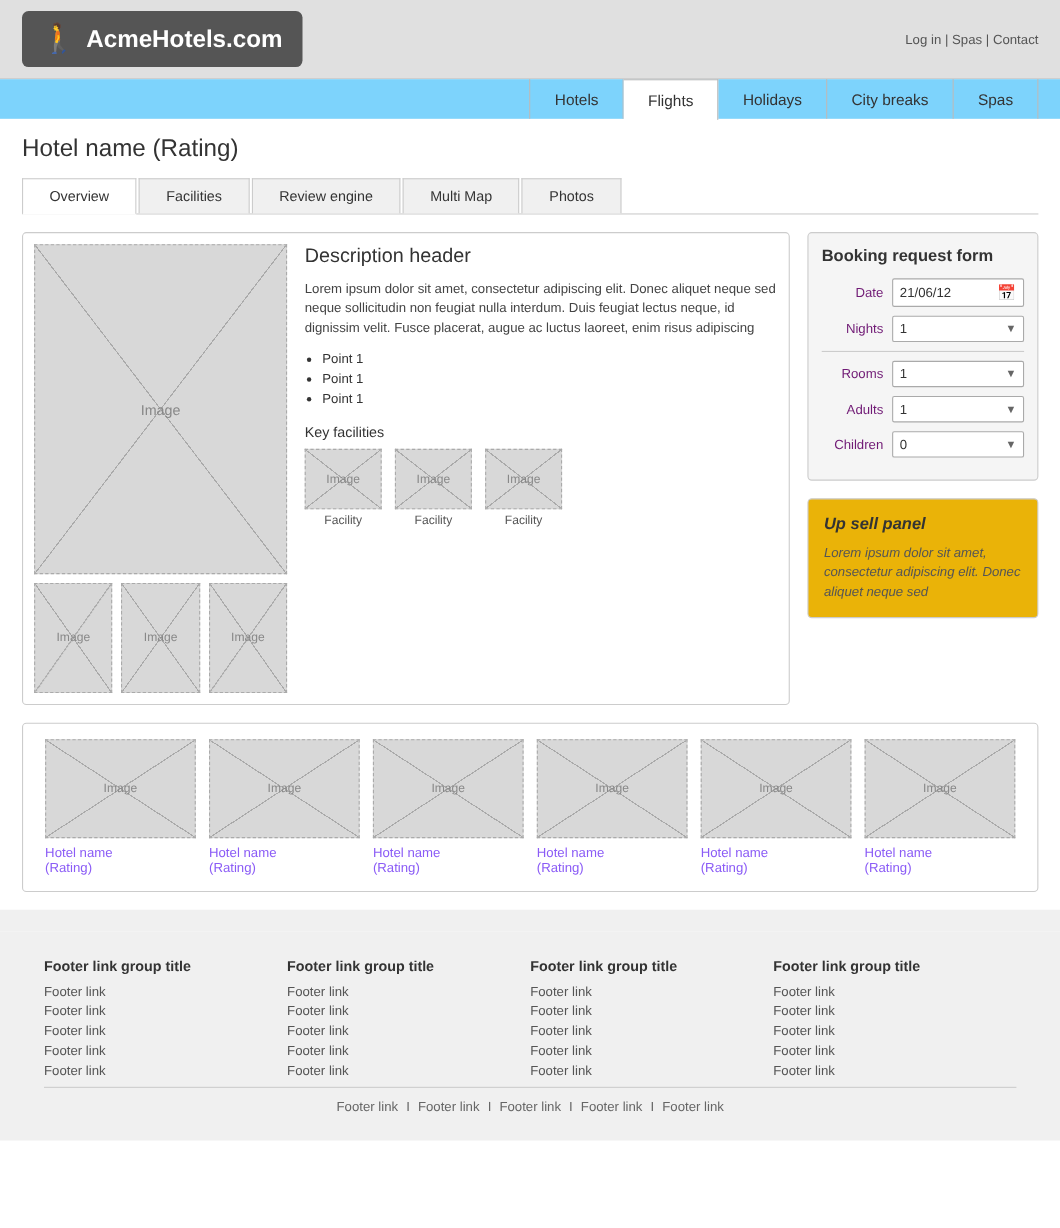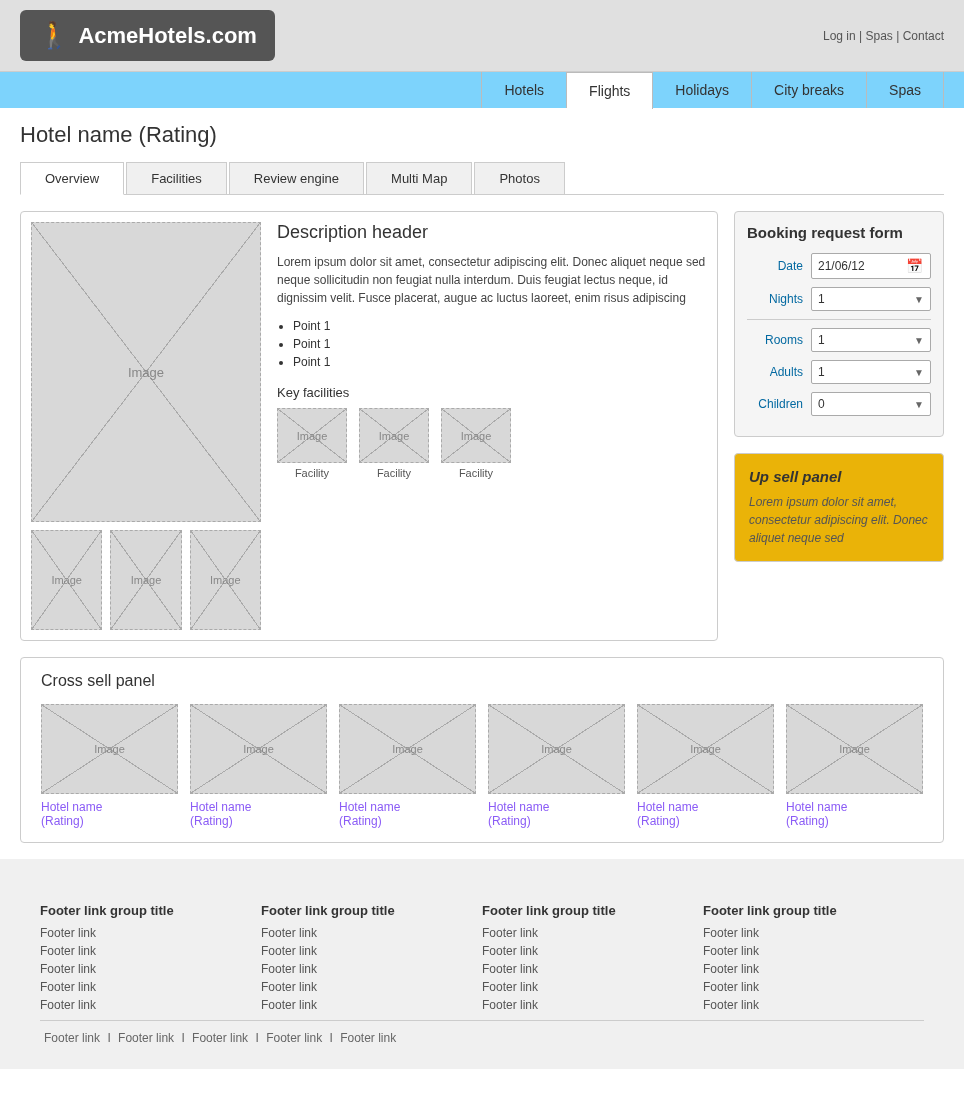--- a/index.html
+++ b/index.html
@@ -67,21 +67,21 @@
     
     .content-row { display: flex; gap: 0; }
     .content-image-col { width: 230px; flex-shrink: 0; }
     .content-desc-col { flex: 1; }
 
     
     .right-panel { width: 210px; flex-shrink: 0; display: flex; flex-direction: column; gap: 16px; }
     .booking-form { border: 1px solid #ccc; border-radius: 4px; padding: 12px; background: #f5f5f5; }
     .booking-title { font-size: 15px; font-weight: bold; margin-bottom: 12px; }
     .form-row { display: flex; align-items: center; margin-bottom: 8px; }
-    .form-label { font-size: 12px; color: #0369a1; width: 56px; text-align: right; margin-right: 8px; }
+    .form-label { font-size: 12px; color: #701a75; width: 56px; text-align: right; margin-right: 8px; }
     .form-input { flex: 1; border: 1px solid #aaa; background: #fff; padding: 4px 6px; font-size: 12px; display: flex; align-items: center; justify-content: space-between; border-radius: 2px; }
     .form-input .cal-icon { font-size: 14px; color: #666; }
     .form-select { flex: 1; border: 1px solid #aaa; background: #fff; padding: 4px 6px; font-size: 12px; display: flex; align-items: center; justify-content: space-between; border-radius: 2px; }
     .dropdown-arrow { font-size: 10px; color: #666; }
     .separator { border: none; border-top: 1px solid #ccc; margin: 8px 0; }
     .proceed-btn { width: 100%; background: #888; color: #fff; border: none; padding: 10px; font-size: 14px; cursor: pointer; border-radius: 2px; margin-top: 4px; }
 
     .upsell-panel { border: 1px solid #ccc; border-radius: 4px; padding: 14px; background: #eab308; font-style: italic; }
     .upsell-title { font-size: 15px; font-weight: bold; margin-bottom: 8px; }
     .upsell-text { font-size: 12px; color: #555; line-height: 1.5; }
@@ -94,21 +94,21 @@
     .cross-sell-img { width: 100%; height: 90px; }
     .cross-sell-name { font-size: 12px; color: #8b5cf6; }
 
     
     .footer-spacer { height: 20px; background: #f0f0f0; }
     .footer { background: #f0f0f0; padding: 24px 40px; }
     .footer-columns { display: flex; gap: 0; justify-content: space-between; margin-bottom: 4px; }
     .footer-col { flex: 1; }
     .footer-col-title { font-size: 13px; font-weight: bold; margin-bottom: 8px; color: #333; }
     .footer-link { display: block; font-size: 12px; color: #555; text-decoration: none; margin-bottom: 4px; }
-    .footer-bottom { border-top: 1px solid #ccc; padding-top: 10px; font-size: 12px; color: #666; }
+    .footer-bottom { border-top: 1px solid #ccc; padding-top: 10px; text-align: center; font-size: 12px; color: #666; }
     .footer-bottom a { color: #666; text-decoration: none; margin: 0 4px; }
   </style>
 </head>
 <body>
 
 <div class="header">
   <div class="logo-box">
     <span class="logo-icon">🚶</span>
     <span>AcmeHotels.com</span>
   </div>
@@ -245,21 +245,20 @@
 
     <div class="upsell-panel">
       <div class="upsell-title">Up sell panel</div>
       <div class="upsell-text">Lorem ipsum dolor sit amet, consectetur adipiscing elit. Donec aliquet neque sed</div>
     </div>
   </div>
 
 </div>
 
 <div class="cross-sell">
-  <div class="cross-sell-title">Cross sell panel</div>
   <div class="cross-sell-items">
     <div class="cross-sell-item">
       <div class="img-placeholder cross-sell-img">
         <div class="img-cross"></div>
         <span style="position:relative;z-index:1;font-size:11px;">Image</span>
       </div>
       <span class="cross-sell-name">Hotel name<br>(Rating)</span>
     </div>
     <div class="cross-sell-item">
       <div class="img-placeholder cross-sell-img">

